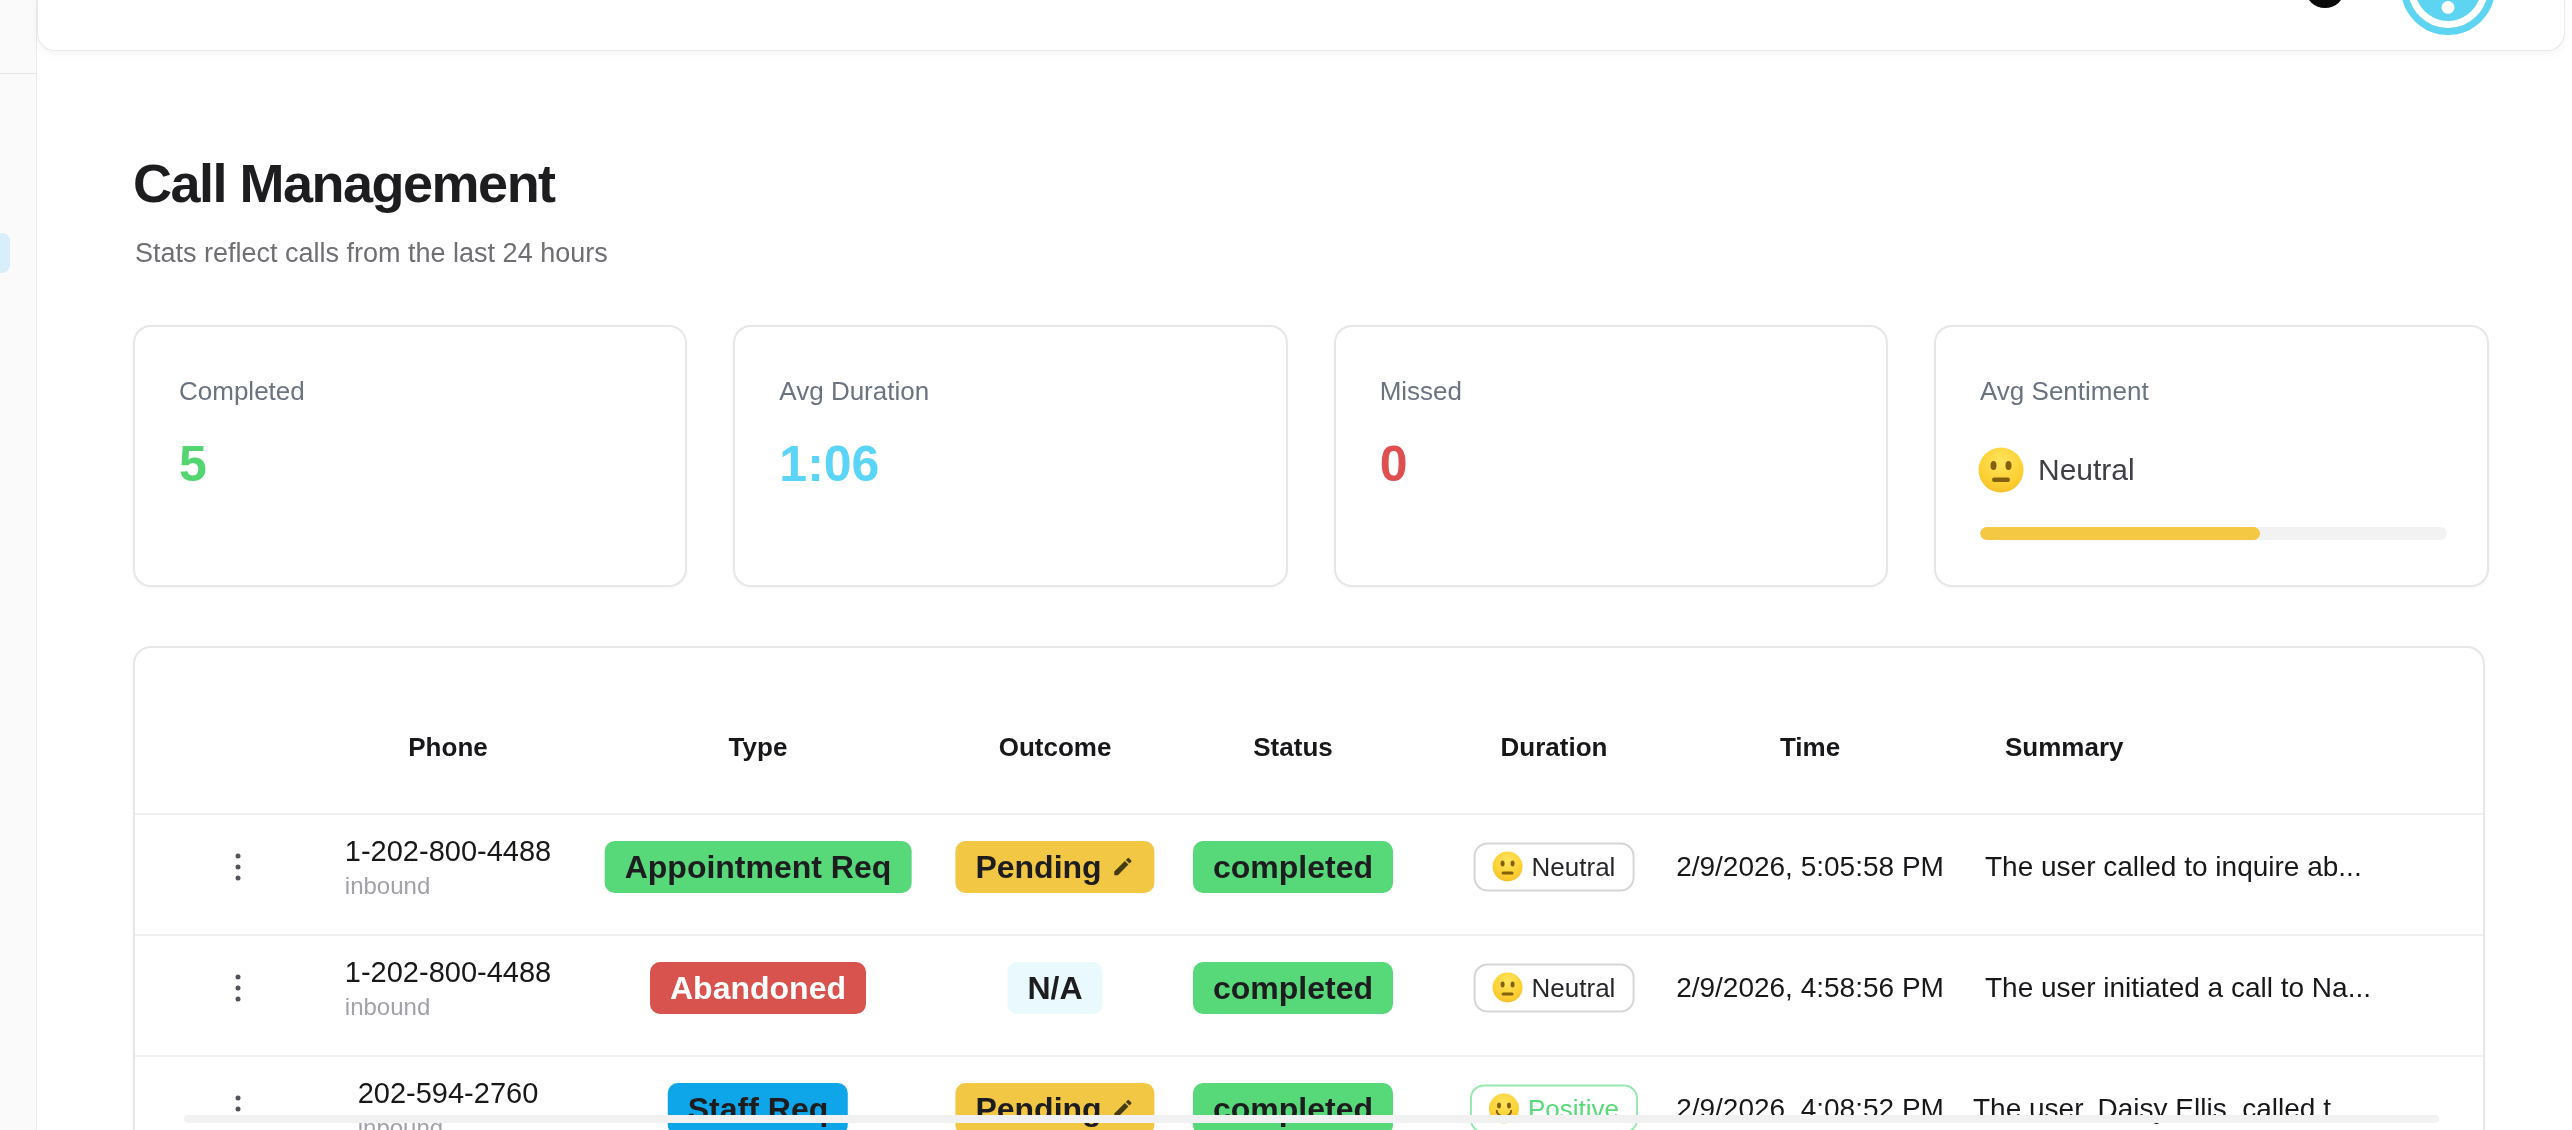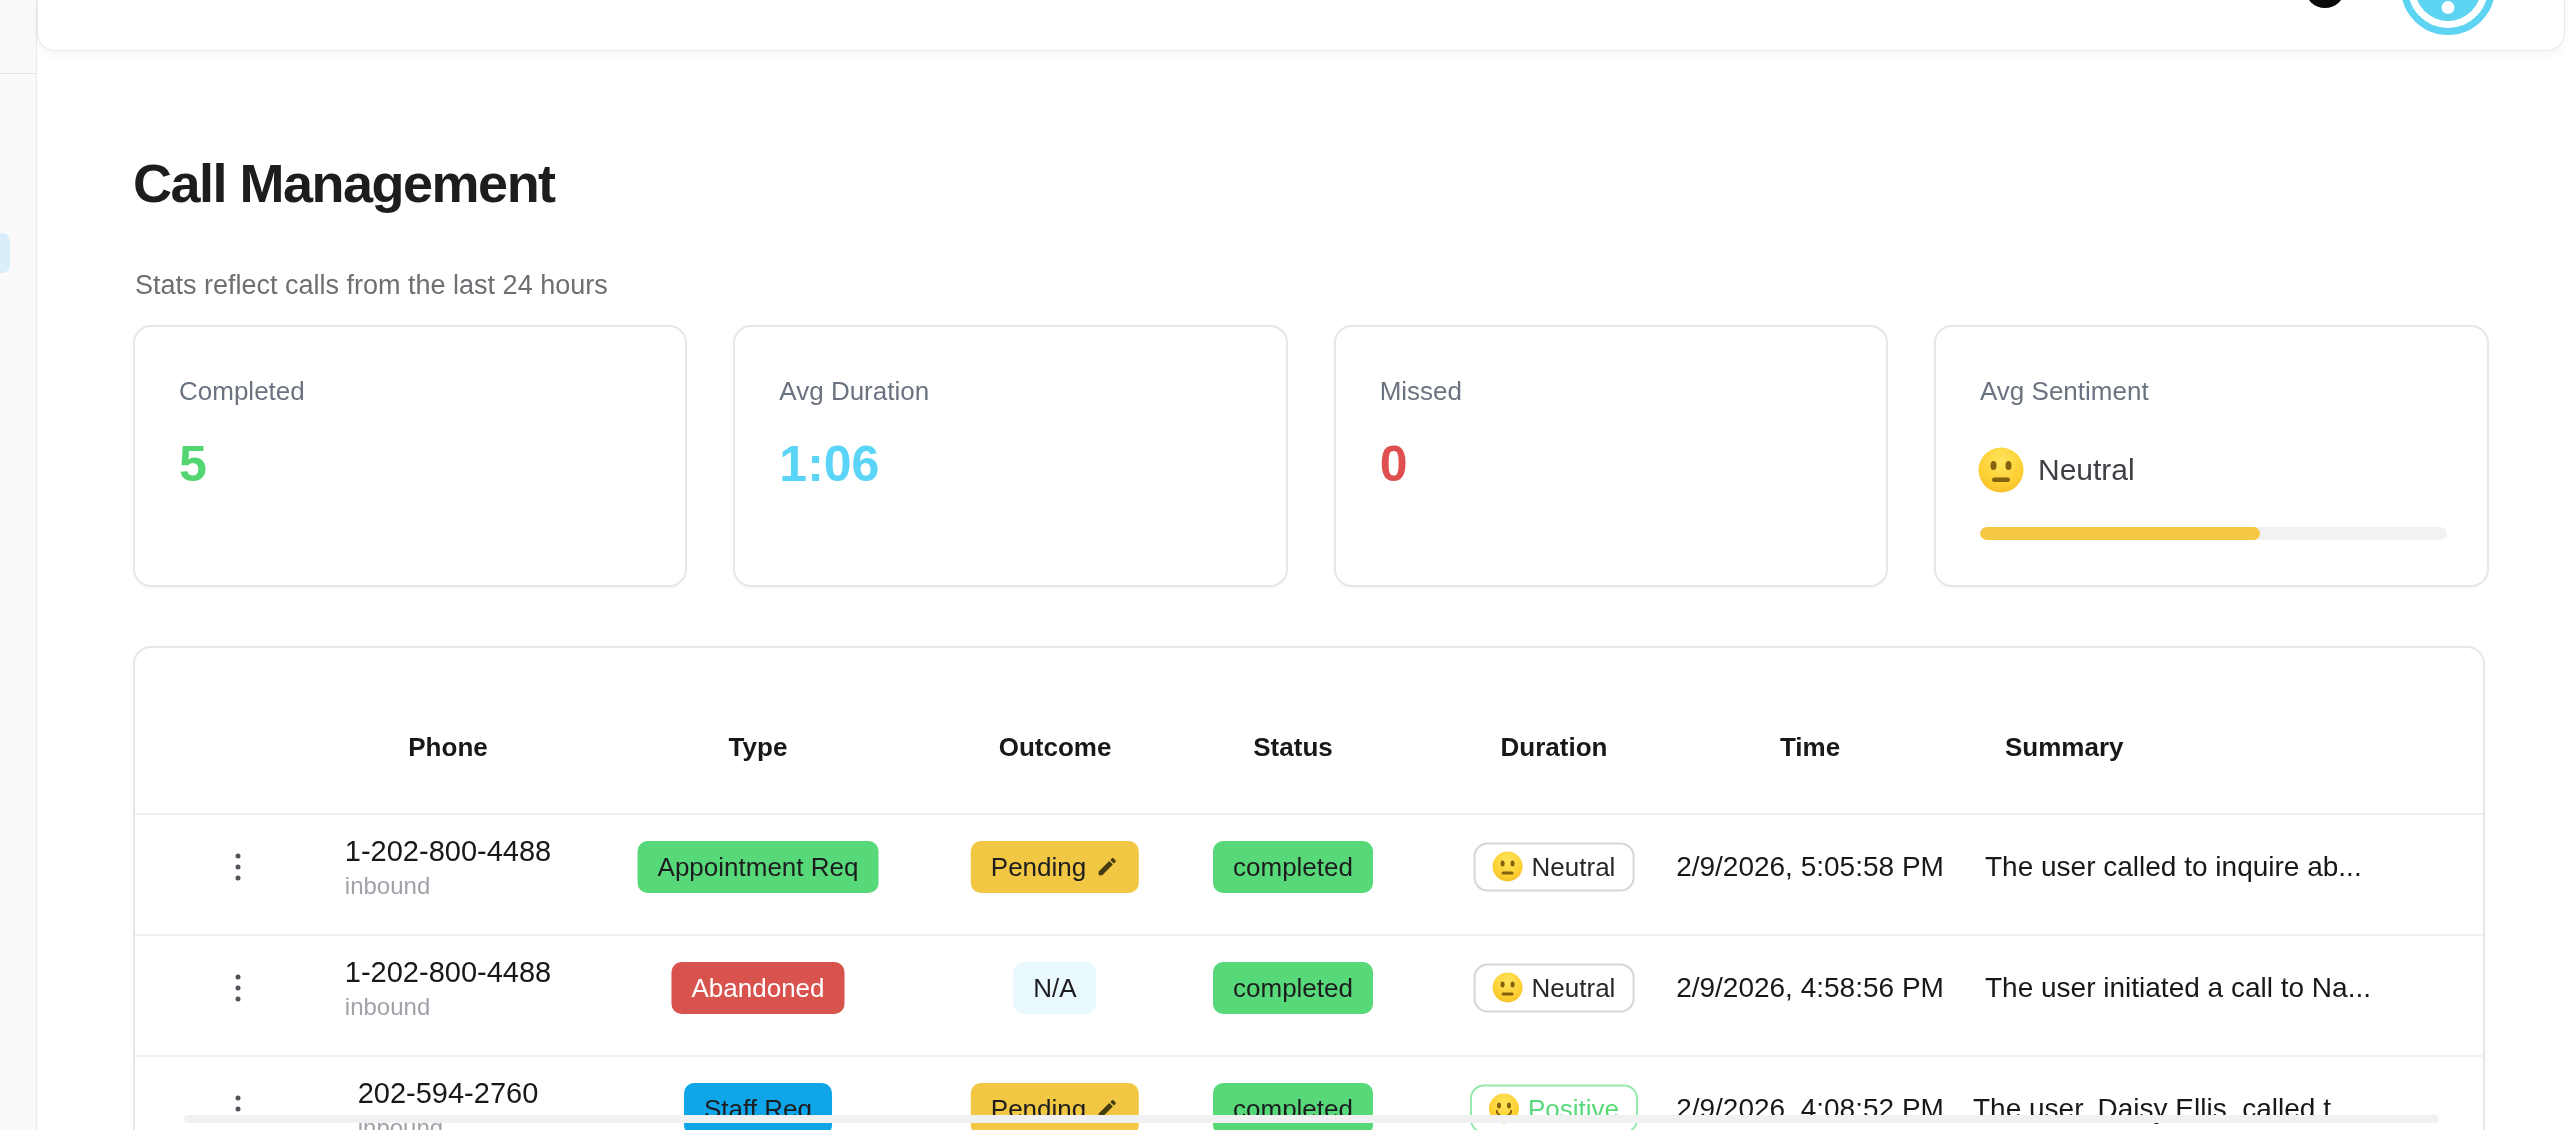--- a/index.html
+++ b/index.html
@@ -20,21 +20,21 @@
   }
   .theme-circle{position:absolute;left:2267px;top:-28px;width:40px;height:40px;border-radius:50%;background:#0a0a0a;}
   .avatar{
     position:absolute;left:2363px;top:-55px;width:94px;height:94px;border-radius:50%;
     border:7px solid #5ed4f3;background:#fff;display:flex;align-items:center;justify-content:center;
   }
   .avatar-inner{width:66px;height:66px;border-radius:50%;background:#5ed4f3;position:relative;}
   .avatar-inner::after{content:"";position:absolute;left:50%;top:46px;transform:translateX(-50%);width:13px;height:13px;border-radius:50%;background:#fff;}
   
   .page-title{position:absolute;left:133px;top:152px;font-size:54px;font-weight:700;letter-spacing:-1.5px;color:#1d1d1f;}
-  .page-subtitle{position:absolute;left:135px;top:238px;font-size:27px;color:#6e6e73;margin-top:32px;}
+  .page-subtitle{position:absolute;left:135px;top:238px;font-size:27px;color:#6e6e73;}
   
   .cards{position:absolute;left:133px;top:325px;width:2356px;display:flex;gap:46px;}
   .card{
     width:555px;height:262px;background:#fff;border:2px solid #e7e7e7;border-radius:18px;
     box-shadow:0 1px 3px rgba(0,0,0,0.04);padding:48px 44px;position:relative;
   }
   .card-label{font-size:26px;color:#6b7280;line-height:32px;}
   .card-value{font-size:50px;font-weight:700;line-height:58px;margin-top:28px;}
   .sent-row{display:flex;align-items:center;margin-top:40px;height:46px;}
   .sent-text{font-size:30px;font-weight:500;color:#3f3f46;margin-left:16px;}
@@ -54,21 +54,21 @@
   }
   .thead{position:relative;height:149px;}
   .th{position:absolute;top:84px;transform:translateX(-50%);font-size:26px;font-weight:700;color:#18181b;white-space:nowrap;}
   .tr{position:relative;height:105px;border-top:2px solid #f0f0f0;margin-top:16px;}
   .td{position:absolute;top:50%;transform:translate(-50%,-50%);white-space:nowrap;}
   .td-left{transform:translateY(-50%);}
   .kebab{display:flex;flex-direction:column;align-items:center;gap:6px;padding:8px;cursor:pointer;}
   .kebab i{width:5px;height:5px;border-radius:50%;background:#52525b;}
   .phone-num{font-size:29px;font-weight:500;color:#18181b;text-align:center;line-height:36px;}
   .phone-dir{font-size:24px;color:#a1a1aa;text-align:left;line-height:30px;margin-top:2px;}
-  .badge{display:inline-flex;align-items:center;gap:10px;padding:10px 20px;border-radius:10px;font-size:26px;font-weight:400;line-height:32px;text-align:right;}
+  .badge{display:inline-flex;align-items:center;gap:10px;padding:10px 20px;border-radius:10px;font-size:32px;font-weight:700;line-height:32px;text-align:right;}
   .pill{display:inline-flex;align-items:center;gap:9px;padding:7px 17px;border-radius:14px;border:2px solid #d6d6d6;background:#fff;font-size:26px;font-weight:500;}
   .cell-text{font-size:28px;color:#18181b;}
   .hscrollbar{position:absolute;left:49px;top:467px;width:2255px;height:8px;border-radius:4px;background:#f1f1f1;}
 </style>
 </head>
 <body>
 
 <div class="viewport">
 
   <div class="rail">

